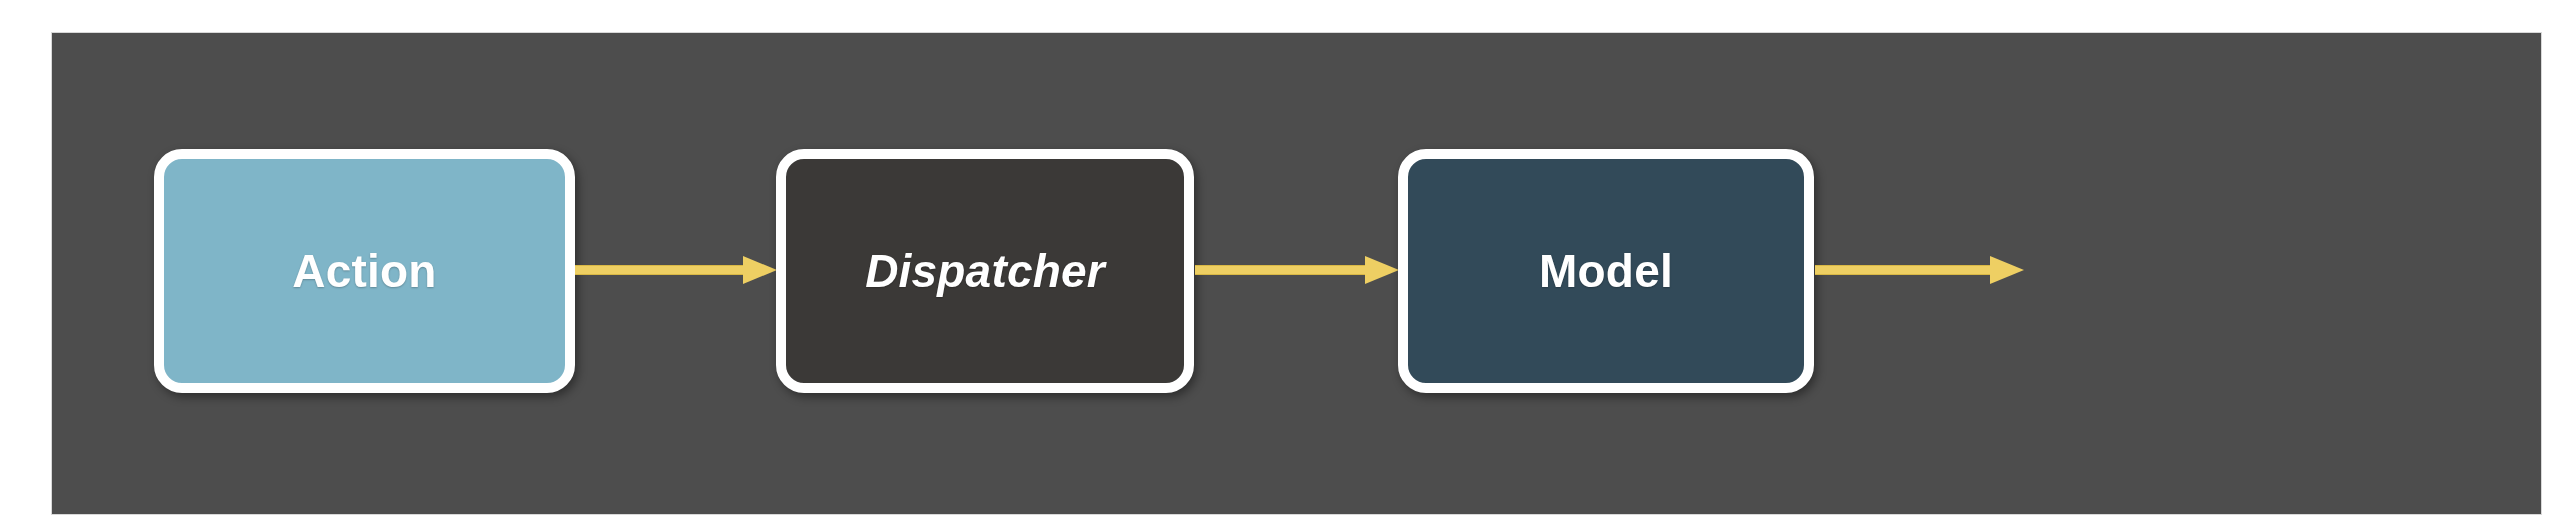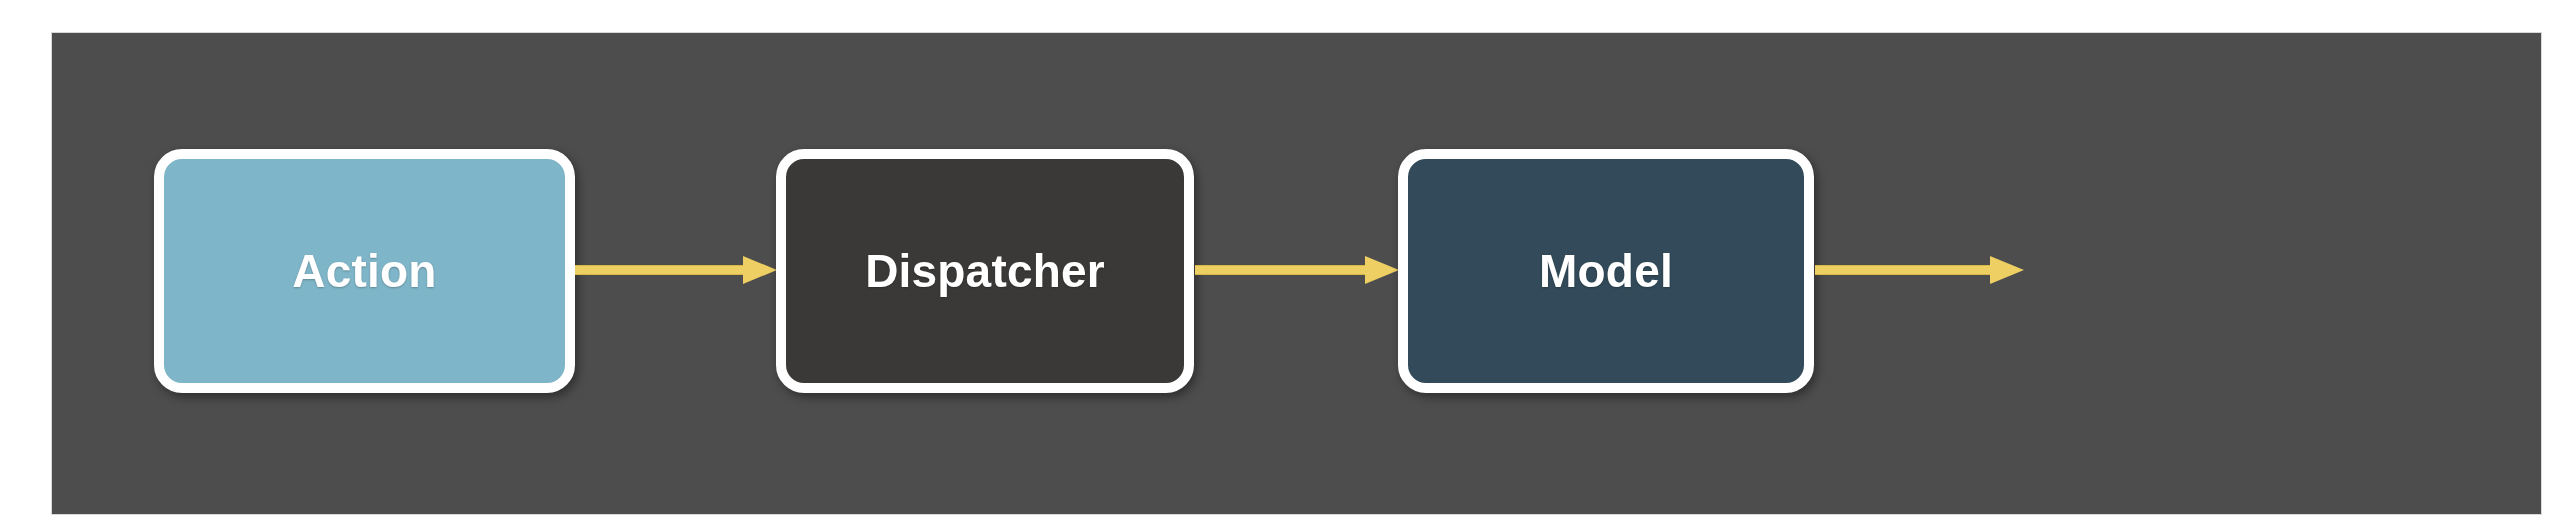--- a/index.html
+++ b/index.html
@@ -65,20 +65,21 @@
     text-shadow: 0 1px 2px rgba(0,0,0,0.25);
   }
 
   #node-action {
     left: 154px;
     width: 421px;
   }
   #node-dispatcher {
     left: 776px;
     width: 418px;
+    font-style: italic;
   }
   #node-model {
     left: 1398px;
     width: 416px;
   }
   #node-view {
     left: 2023px;
     width: 416px;
   }
 

